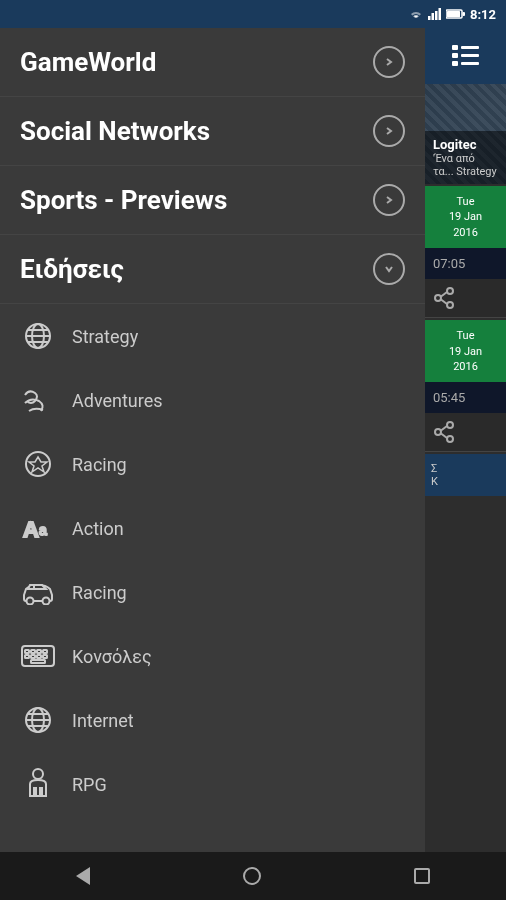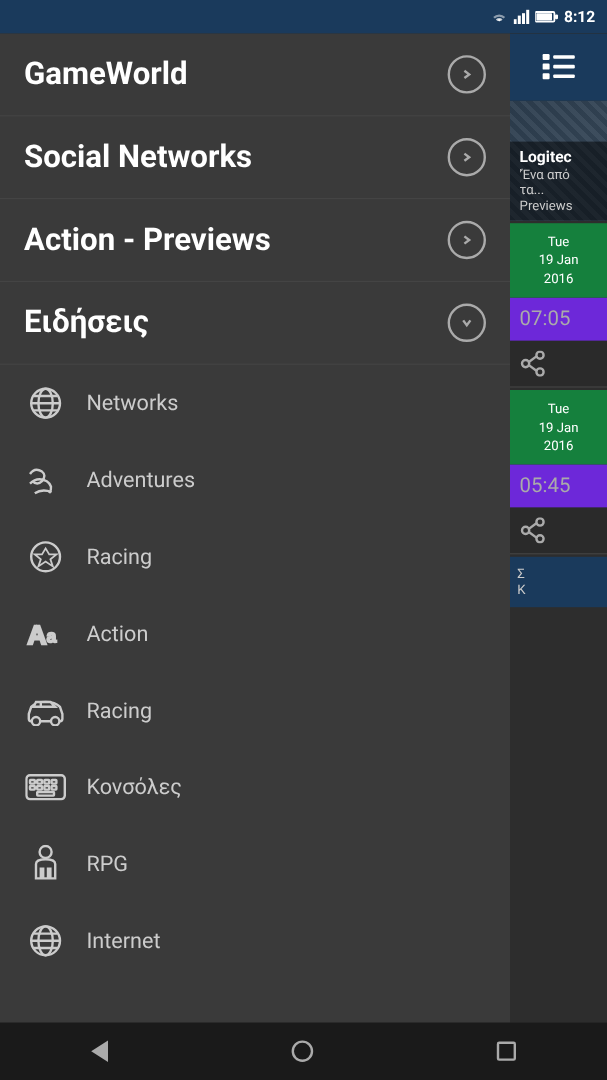--- a/index.html
+++ b/index.html
@@ -175,24 +175,24 @@
       padding: 6px 8px;
       text-align: center;
     }
     .date-text {
       color: white;
       font-size: 11px;
       line-height: 1.4;
     }
 
     .time-row {
-      background: #6d28d9;
+      background: #0f172a;
       padding: 8px;
       color: #aaa;
-      font-size: 17px;
+      font-size: 13px;
     }
 
     .share-row {
       background: #2a2a2a;
       padding: 8px;
       display: flex;
       align-items: center;
       gap: 8px;
       border-bottom: 1px solid #444;
     }
@@ -284,21 +284,21 @@
     <div class="sidebar-item">
       <span class="sidebar-item-label">Social Networks</span>
       <div class="sidebar-arrow">
         <svg width="10" height="10" viewBox="0 0 10 10" fill="none" stroke="#aaa" stroke-width="2">
           <polyline points="3,2 7,5 3,8"></polyline>
         </svg>
       </div>
     </div>
 
     <div class="sidebar-item">
-      <span class="sidebar-item-label">Action - Previews</span>
+      <span class="sidebar-item-label">Sports - Previews</span>
       <div class="sidebar-arrow">
         <svg width="10" height="10" viewBox="0 0 10 10" fill="none" stroke="#aaa" stroke-width="2">
           <polyline points="3,2 7,5 3,8"></polyline>
         </svg>
       </div>
     </div>
 
     <div class="sidebar-item">
       <span class="sidebar-item-label">Ειδήσεις</span>
       <div class="sidebar-arrow">
@@ -311,21 +311,21 @@
     <div class="submenu-item">
       <div class="submenu-icon">
         <svg width="30" height="30" viewBox="0 0 30 30" fill="none" stroke="#ccc" stroke-width="2">
           <circle cx="15" cy="15" r="12"></circle>
           <ellipse cx="15" cy="15" rx="6" ry="12"></ellipse>
           <line x1="3" y1="15" x2="27" y2="15"></line>
           <line x1="5" y1="9" x2="25" y2="9"></line>
           <line x1="5" y1="21" x2="25" y2="21"></line>
         </svg>
       </div>
-      <span class="submenu-label">Networks</span>
+      <span class="submenu-label">Strategy</span>
     </div>
 
 
     <div class="submenu-item">
       <div class="submenu-icon">
         <svg width="34" height="30" viewBox="0 0 34 30" fill="none" stroke="#ccc" stroke-width="2">
 
           <path d="M4 10 Q8 4 14 8 Q18 11 14 16 Q10 20 6 16"></path>
           <path d="M4 18 Q10 12 18 16 Q24 20 20 26"></path>
           <path d="M8 26 Q14 22 22 25"></path>
@@ -381,39 +381,39 @@
           <rect x="16" y="10" width="4" height="3" rx="0.5"></rect>
           <rect x="22" y="10" width="4" height="3" rx="0.5"></rect>
           <rect x="10" y="15" width="14" height="3" rx="0.5"></rect>
         </svg>
       </div>
       <span class="submenu-label">Κονσόλες</span>
     </div>
 
     <div class="submenu-item">
       <div class="submenu-icon">
-        <svg width="26" height="32" viewBox="0 0 26 32" fill="none" stroke="#ccc" stroke-width="2">
-          <circle cx="13" cy="6" r="5"></circle>
-          <path d="M5 16 Q5 12 13 12 Q21 12 21 16 L21 28 L17 28 L17 20 L15 20 L15 28 L11 28 L11 20 L9 20 L9 28 L5 28 Z"></path>
-        </svg>
-      </div>
-      <span class="submenu-label">RPG</span>
-    </div>
-
-    <div class="submenu-item">
-      <div class="submenu-icon">
         <svg width="30" height="30" viewBox="0 0 30 30" fill="none" stroke="#ccc" stroke-width="2">
           <circle cx="15" cy="15" r="12"></circle>
           <ellipse cx="15" cy="15" rx="6" ry="12"></ellipse>
           <line x1="3" y1="15" x2="27" y2="15"></line>
           <line x1="5" y1="9" x2="25" y2="9"></line>
           <line x1="5" y1="21" x2="25" y2="21"></line>
         </svg>
       </div>
       <span class="submenu-label">Internet</span>
+    </div>
+
+    <div class="submenu-item">
+      <div class="submenu-icon">
+        <svg width="26" height="32" viewBox="0 0 26 32" fill="none" stroke="#ccc" stroke-width="2">
+          <circle cx="13" cy="6" r="5"></circle>
+          <path d="M5 16 Q5 12 13 12 Q21 12 21 16 L21 28 L17 28 L17 20 L15 20 L15 28 L11 28 L11 20 L9 20 L9 28 L5 28 Z"></path>
+        </svg>
+      </div>
+      <span class="submenu-label">RPG</span>
     </div>
 
   </div>
 
   <div class="right-panel">
 
     <div class="right-header">
       <svg width="28" height="22" viewBox="0 0 28 22" fill="white">
         <rect x="0" y="0" width="6" height="5" rx="1"></rect>
         <rect x="0" y="8" width="6" height="5" rx="1"></rect>
@@ -424,21 +424,21 @@
       </svg>
     </div>
 
     <div class="right-content">
 
       <div class="article-card">
         <div class="article-image">
           <div class="article-image-pattern"></div>
           <div class="article-overlay">
             <div class="article-title">Logitec</div>
-            <div class="article-subtitle">'Ένα από τα... Previews</div>
+            <div class="article-subtitle">'Ένα από τα... Strategy</div>
           </div>
         </div>
       </div>
 
       <div class="news-item-block">
         <div style="display:flex; height:auto;">
           <div class="date-card" style="width:100%; padding:8px 4px;">
             <div class="date-text">
               <span>Tue</span><br>
               <span>19 Jan</span><br>

